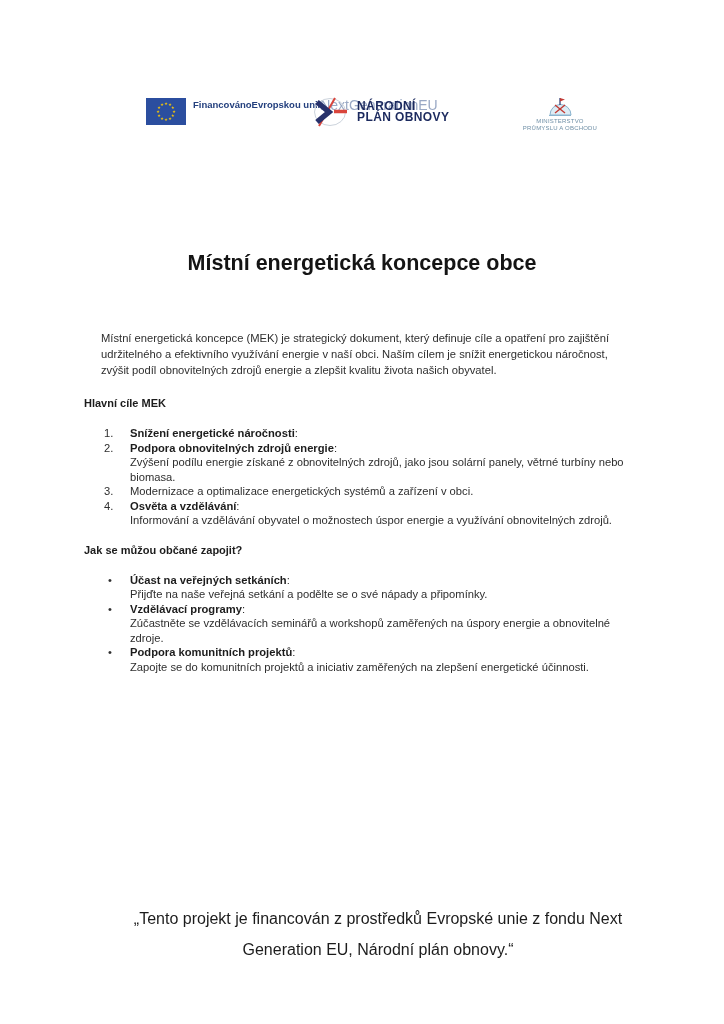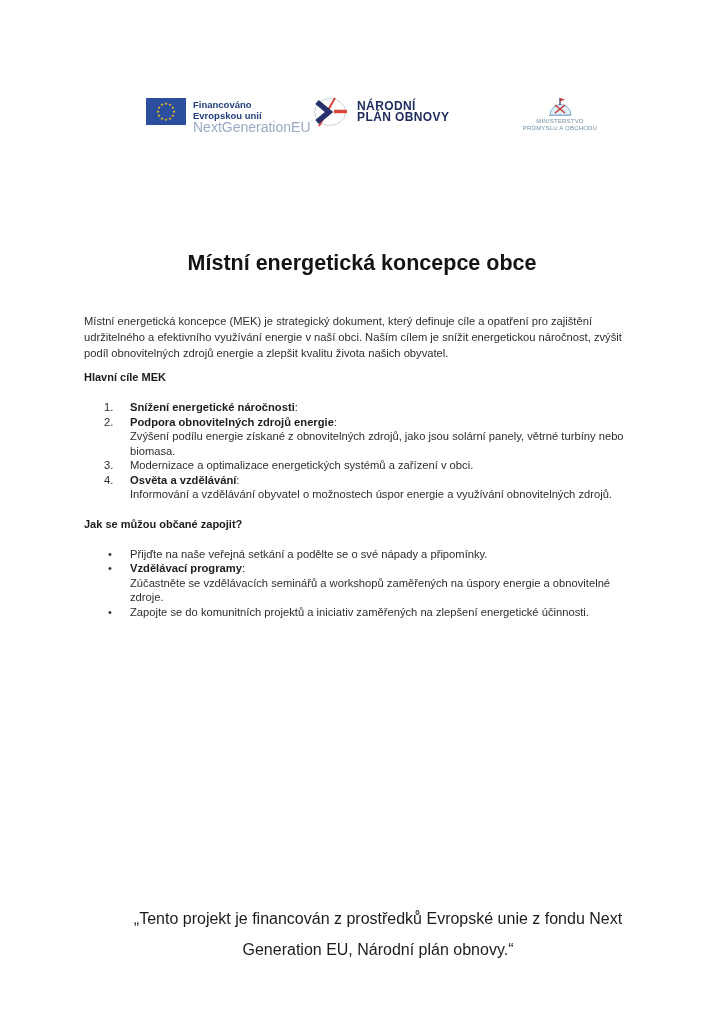--- a/index.html
+++ b/index.html
@@ -8,41 +8,41 @@
     background: #ffffff;
     position: relative;
     font-family: "Liberation Sans", sans-serif;
     color: #2e2e2e;
     overflow: hidden;
   }
 
   
   .logo-block { position: absolute; display: flex; align-items: flex-start; }
   .eu-logo { left: 146px; top: 98px; gap: 7px; }
-  .eu-text { display: flex; flex-direction: column; padding-top: 1px; }
+  .eu-text { display: flex; flex-direction: row; padding-top: 1px; }
   .eu-line { font-size: 9.5px; font-weight: bold; color: #24407e; line-height: 11px; }
   .eu-line-light { font-size: 14px; font-weight: normal; color: #9aa9c5; line-height: 11px; margin-top: 1px; }
 
   .npo-logo { left: 313px; top: 96px; gap: 8px; align-items: center; }
   .npo-text { display: flex; flex-direction: column; }
   .npo-line { font-size: 12px; font-weight: bold; color: #1c2a5e; line-height: 11.5px; letter-spacing: 0.4px; }
 
   .mpo-logo { left: 527px; top: 96px; width: 66px; flex-direction: column; align-items: center; }
   .mpo-line { font-size: 6px; color: #6f8fa6; line-height: 7px; letter-spacing: 0.2px; white-space: nowrap; }
 
   
   .doc-title {
     position: absolute; top: 251px; left: 0; right: 0;
     text-align: center;
     font-size: 21.5px; font-weight: bold; color: #141414;
   }
 
   
   .content { position: absolute; left: 84px; top: 313px; width: 557px; font-size: 11.2px; }
-  .intro { margin: 0; line-height: 16px; }
+  .intro { margin: 17px; line-height: 16px; }
   .section-heading { margin: 8px 0 0 0; font-size: 11px; font-weight: bold; color: #1c1c1c; line-height: 16px; }
   .section-heading.second { margin-top: 14px; }
 
   .doc-list { margin-top: 15px; line-height: 14.5px; }
   .doc-list.bullets { margin-top: 15px; }
   .list-item { display: flex; align-items: flex-start; padding-left: 20px; }
   .marker { flex: 0 0 26px; }
   .bullets .marker { flex: 0 0 26px; padding-left: 4px; box-sizing: border-box; }
   .item-body { flex: 1 1 auto; min-width: 0; }
   .term-line b { color: #1c1c1c; }
@@ -144,33 +144,35 @@
       </div>
     </div>
   </div>
 
   <div class="section-heading second">Jak se můžou občané zapojit?</div>
 
   <div class="doc-list bullets">
     <div class="list-item">
       <span class="marker">•</span>
       <div class="item-body">
+        <div class="term-line"><b>Účast na veřejných setkáních</b><span>:</span></div>
         <div class="desc-line">Přijďte na naše veřejná setkání a podělte se o své nápady a připomínky.</div>
       </div>
     </div>
     <div class="list-item">
       <span class="marker">•</span>
       <div class="item-body">
         <div class="term-line"><b>Vzdělávací programy</b><span>:</span></div>
         <div class="desc-line">Zúčastněte se vzdělávacích seminářů a workshopů zaměřených na úspory energie a obnovitelné zdroje.</div>
       </div>
     </div>
     <div class="list-item">
       <span class="marker">•</span>
       <div class="item-body">
+        <div class="term-line"><b>Podpora komunitních projektů</b><span>:</span></div>
         <div class="desc-line">Zapojte se do komunitních projektů a iniciativ zaměřených na zlepšení energetické účinnosti.</div>
       </div>
     </div>
   </div>
 
 </div>
 
 <div class="footer-quote">
   <div>„Tento projekt je financován z prostředků Evropské unie z fondu Next</div>
   <div>Generation EU, Národní plán obnovy.“</div>

